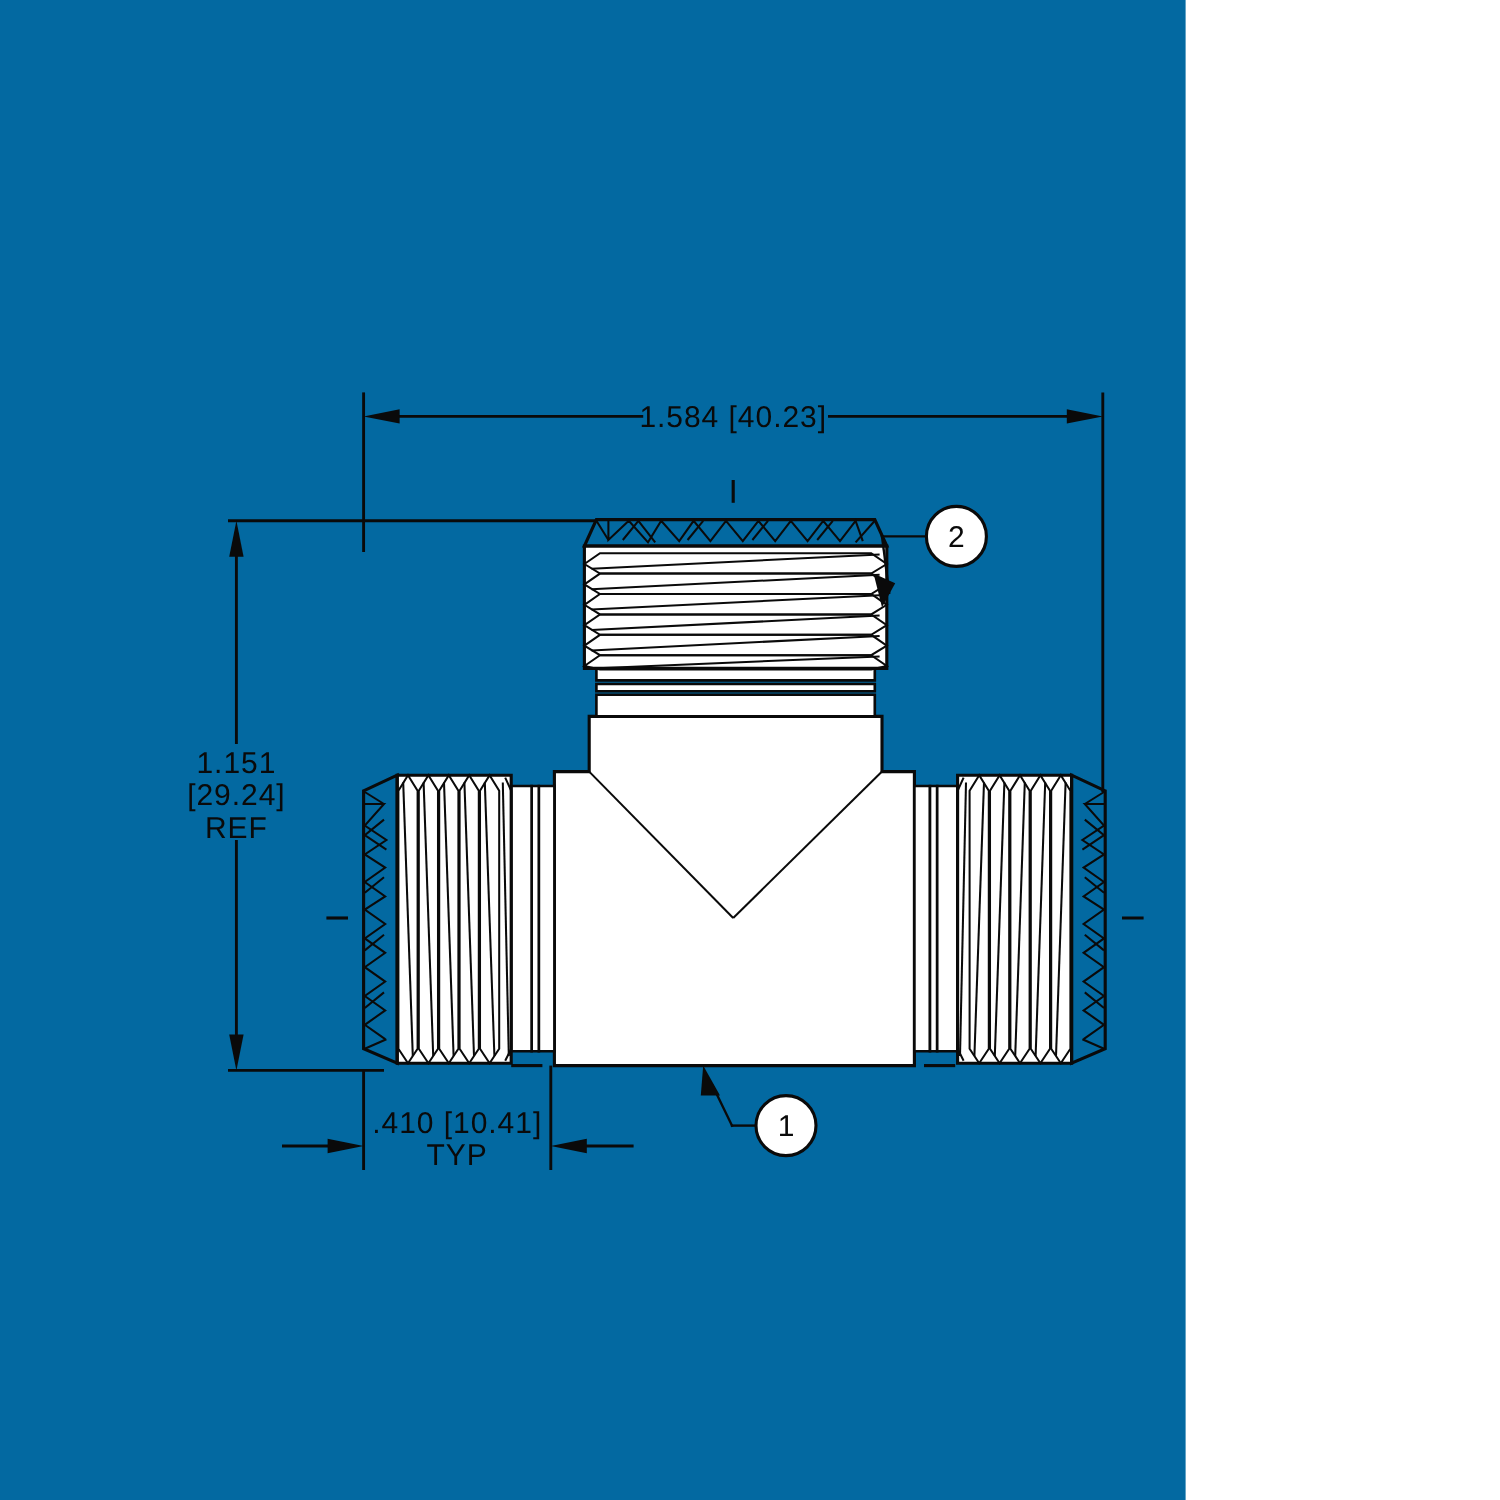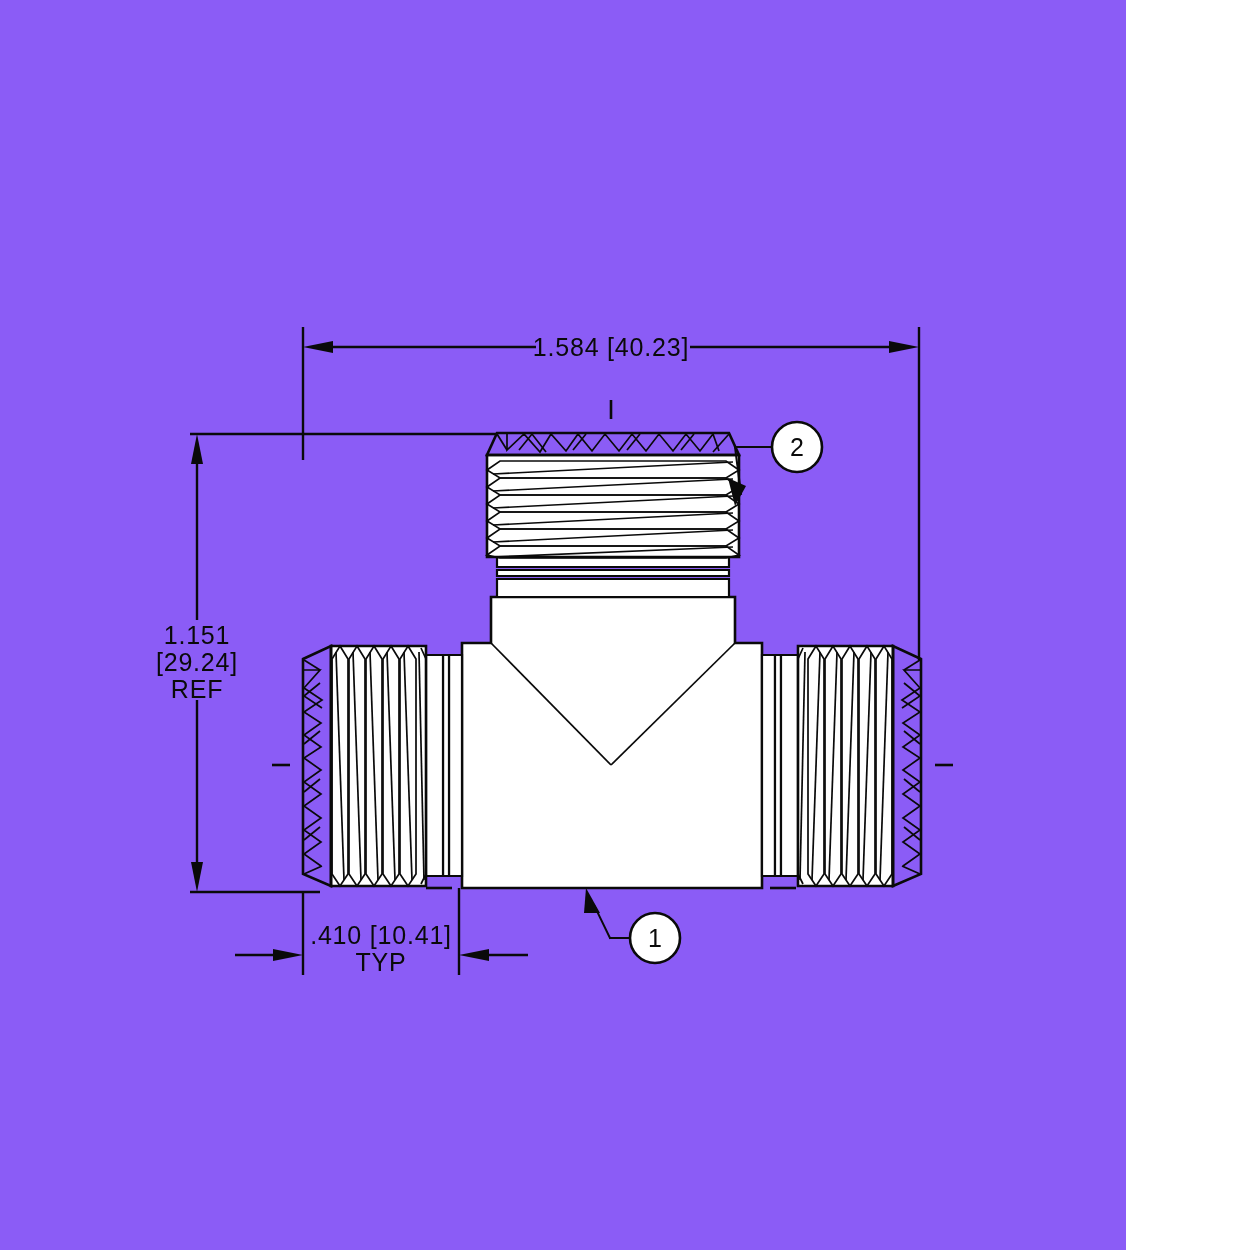--- a/index.html
+++ b/index.html
@@ -2,23 +2,23 @@
 <html><head>
 <meta charset="utf-8">
 <style>
   html, body {
     margin: 0;
     padding: 0;
     background: #ffffff;
   }
   #sheet {
     position: relative;
-    width: 1126px;
+    width: 988px;
     height: 1250px;
-    background: #8b5cf6;
+    background: #0369a1;
     font-family: "Liberation Sans", sans-serif;
     overflow: hidden;
   }
   svg#drawing {
     display: block;
     width: 1250px;
     height: 1250px;
   }
   .ln {
     fill: none;

